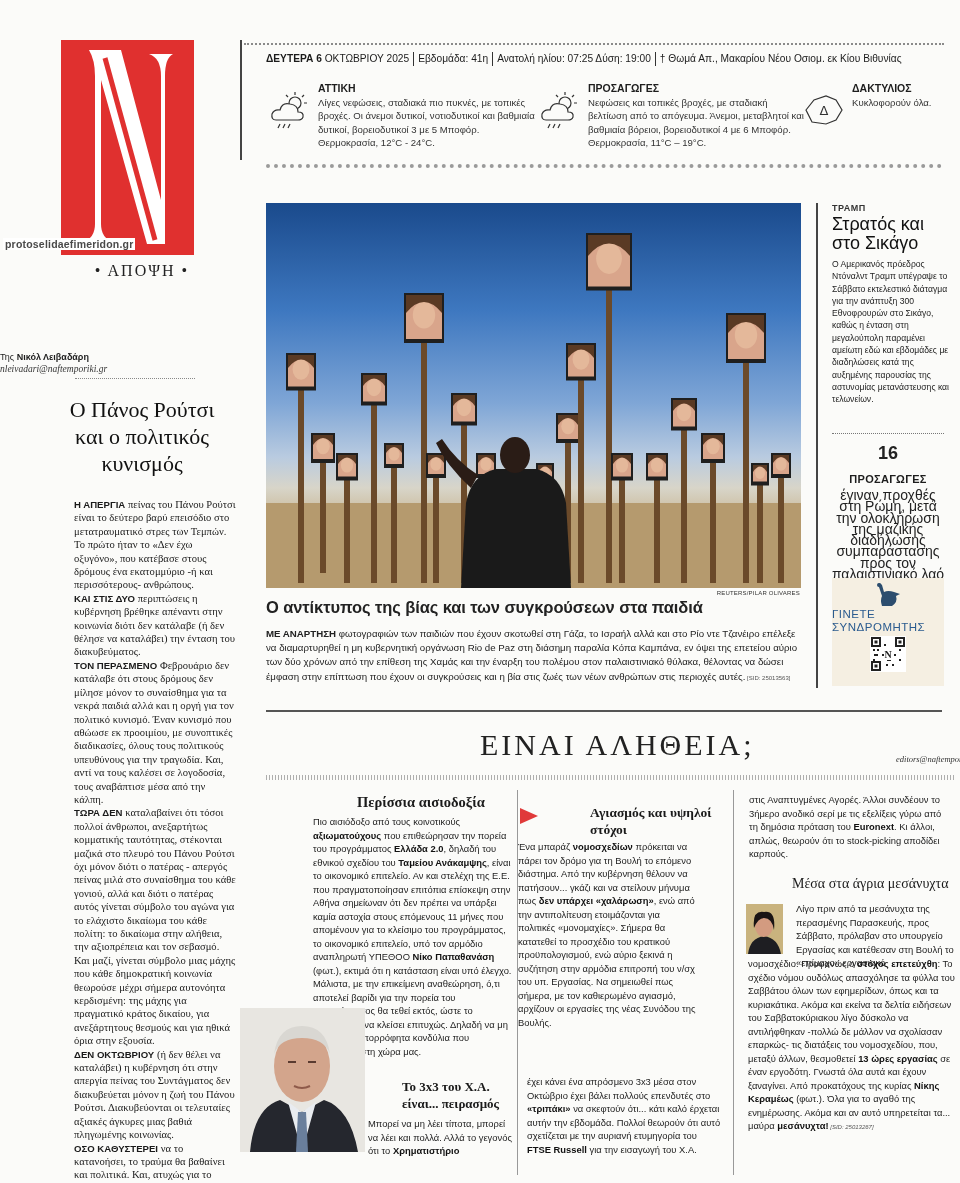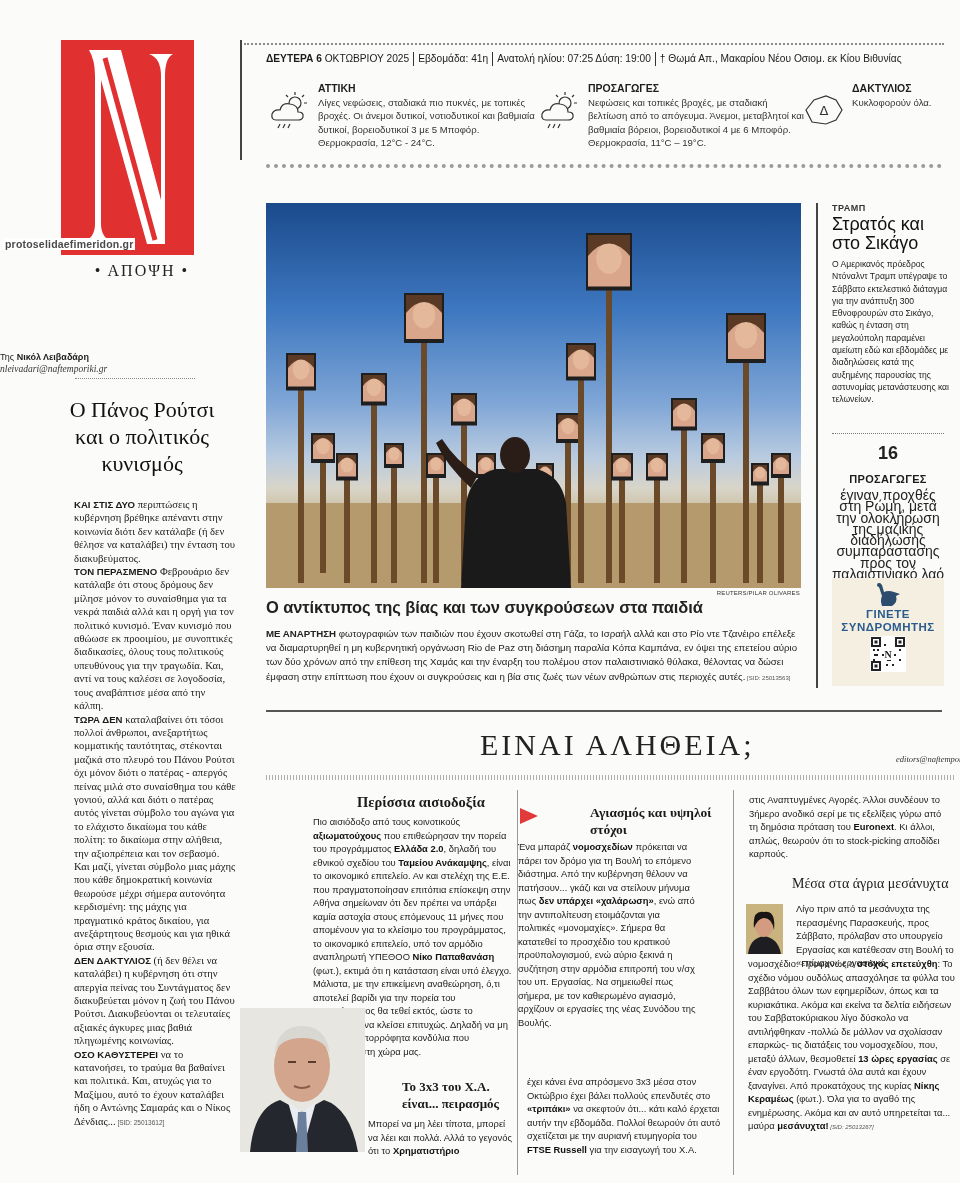--- a/index.html
+++ b/index.html
@@ -59,21 +59,21 @@
   #trump-kicker { position: absolute; left: 832px; top: 203px; font-size: 9px; font-weight: bold; color: #333; letter-spacing: 0.5px; }
   #trump-title { position: absolute; left: 832px; top: 215px; width: 120px; font-size: 18px; line-height: 19px; color: #111; }
   #trump-text { position: absolute; left: 832px; top: 258px; width: 118px; font-size: 8.6px; line-height: 12.3px; color: #222; }
   #trump-rule { position: absolute; left: 832px; width: 112px; top: 433px; border-top: 1px dotted #777; }
 
   #stat-number { position: absolute; left: 832px; width: 112px; top: 443px; text-align: center; font-size: 18px; font-weight: bold; color: #222; }
   #stat-label { position: absolute; left: 832px; width: 112px; top: 473px; text-align: center; font-size: 11px; font-weight: bold; letter-spacing: 0.3px; }
   #stat-text { position: absolute; left: 830px; width: 116px; top: 490px; text-align: center; font-size: 14px; line-height: 11.3px; color: #222; }
 
   #subscribe { position: absolute; left: 832px; top: 578px; width: 112px; height: 108px; background: #f5efe2; }
-  #subscribe .cta { position: absolute; left: 0; width: 112px; top: 30px; text-align: center; font-size: 11.5px; font-weight: bold; line-height: 13px; color: #2a5b8f; letter-spacing: 0.5px; }
+  #subscribe .cta { position: absolute; left: 0; width: 112px; top: 30px; text-align: left; font-size: 11.5px; font-weight: normal; line-height: 13px; color: #2a5b8f; letter-spacing: 0.5px; }
   #subscribe .mascot { position: absolute; left: 40px; top: 2px; width: 32px; height: 28px; }
   #subscribe .qr { position: absolute; left: 38px; top: 58px; width: 36px; height: 36px; }
 
   
   #section-heavy-rule { position: absolute; left: 266px; width: 676px; top: 710px; border-top: 2px solid #555; }
   #truth-title { position: absolute; left: 436px; top: 728px; font-size: 30px; letter-spacing: 3px; color: #222; font-weight: normal; }
   #truth-email { position: absolute; left: 852px; top: 754px; font-size: 8.5px; font-style: italic; color: #333; }
   #truth-rule { position: absolute; left: 266px; width: 690px; top: 775px; height: 5px;
     background: repeating-linear-gradient(90deg, #9a9a9a 0 1px, transparent 1px 3px); opacity: 0.8; }
 
@@ -118,24 +118,25 @@
 <div id="section-label" class="serif">• ΑΠΟΨΗ •</div>
 
 <div id="byline">
   <div><span>Της </span><span class="name">Νικόλ Λειβαδάρη</span></div>
   <div class="email">nleivadari@naftemporiki.gr</div>
 </div>
 <div id="byline-rule"></div>
 <h1 id="op-title" class="serif" style="font-weight:normal">Ο Πάνος Ρούτσι και ο πολιτικός κυνισμός</h1>
 
 <div id="op-body" class="serif">
+    <p><span class="lead">Η ΑΠΕΡΓΙΑ</span><span> πείνας του Πάνου Ρούτσι είναι το δεύτερο βαρύ επεισόδιο στο μετατραυματικό στρες των Τεμπών. Το πρώτο ήταν το «Δεν έχω οξυγόνο», που κατέβασε στους δρόμους ένα εκατομμύριο -ή και περισσότερους- ανθρώπους.</span></p>
     <p><span class="lead">ΚΑΙ ΣΤΙΣ ΔΥΟ</span><span> περιπτώσεις η κυβέρνηση βρέθηκε απέναντι στην κοινωνία διότι δεν κατάλαβε (ή δεν θέλησε να καταλάβει) την ένταση του διακυβεύματος.</span></p>
     <p><span class="lead">ΤΟΝ ΠΕΡΑΣΜΕΝΟ</span><span> Φεβρουάριο δεν κατάλαβε ότι στους δρόμους δεν μίλησε μόνον το συναίσθημα για τα νεκρά παιδιά αλλά και η οργή για τον πολιτικό κυνισμό. Έναν κυνισμό που αθώωσε εκ προοιμίου, με συνοπτικές διαδικασίες, όλους τους πολιτικούς υπευθύνους για την τραγωδία. Και, αντί να τους καλέσει σε λογοδοσία, τους αναβάπτισε μέσα από την κάλπη.</span></p>
     <p><span class="lead">ΤΩΡΑ ΔΕΝ</span><span> καταλαβαίνει ότι τόσοι πολλοί άνθρωποι, ανεξαρτήτως κομματικής ταυτότητας, στέκονται μαζικά στο πλευρό του Πάνου Ρούτσι όχι μόνον διότι ο πατέρας - απεργός πείνας μιλά στο συναίσθημα του κάθε γονιού, αλλά και διότι ο πατέρας αυτός γίνεται σύμβολο του αγώνα για το ελάχιστο δικαίωμα του κάθε πολίτη: το δικαίωμα στην αλήθεια, την αξιοπρέπεια και τον σεβασμό. Και μαζί, γίνεται σύμβολο μιας μάχης που κάθε δημοκρατική κοινωνία θεωρούσε μέχρι σήμερα αυτονόητα κερδισμένη: της μάχης για πραγματικό κράτος δικαίου, για ανεξάρτητους θεσμούς και για ηθικά όρια στην εξουσία.</span></p>
-    <p><span class="lead">ΔΕΝ ΔΑΚΤΥΛΙΟΣ</span><span> (ή δεν θέλει να καταλάβει) η κυβέρνηση ότι στην απεργία πείνας του Συντάγματος δεν διακυβεύεται μόνον η ζωή του Πάνου Ρούτσι. Διακυβεύονται οι τελευταίες αξιακές άγκυρες μιας βαθιά πληγωμένης κοινωνίας.</span></p>
+    <p><span class="lead">ΔΕΝ ΟΚΤΩΒΡΙΟΥ</span><span> (ή δεν θέλει να καταλάβει) η κυβέρνηση ότι στην απεργία πείνας του Συντάγματος δεν διακυβεύεται μόνον η ζωή του Πάνου Ρούτσι. Διακυβεύονται οι τελευταίες αξιακές άγκυρες μιας βαθιά πληγωμένης κοινωνίας.</span></p>
     <p><span class="lead">ΟΣΟ ΚΑΘΥΣΤΕΡΕΙ</span><span> να το κατανοήσει, το τραύμα θα βαθαίνει και πολιτικά. Και, ατυχώς για το Μαξίμου, αυτό το έχουν καταλάβει ήδη ο Αντώνης Σαμαράς και ο Νίκος Δένδιας...</span><span class="sid"> [SID: 25013612]</span></p>
   </div>
 
 <div class="dotted-rule" style="left:244px; width:700px; top:43px;"></div>
 <div id="col-rule-left"></div>
 <div id="dateline">
   <span class="day">ΔΕΥΤΕΡΑ 6</span><span> ΟΚΤΩΒΡΙΟΥ 2025</span><span class="sep"></span><span>Εβδομάδα: 41η</span><span class="sep"></span><span>Ανατολή ηλίου: 07:25 Δύση: 19:00</span><span class="sep"></span><span>† Θωμά Απ., Μακαρίου Νέου Οσιομ. εκ Κίου Βιθυνίας</span>
 </div>
 
 <div class="weather" id="w-attica">

